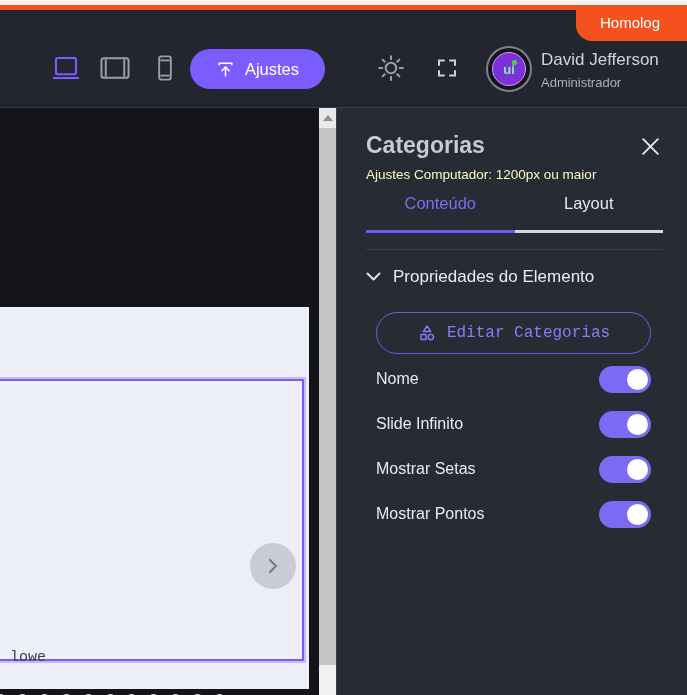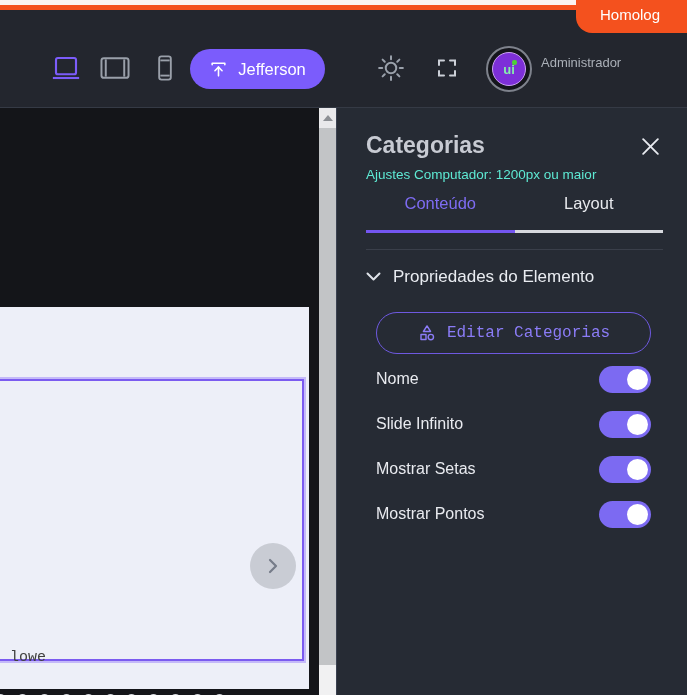--- a/index.html
+++ b/index.html
@@ -2,21 +2,21 @@
 <html><head>
 <meta charset="utf-8">
 <style>
   * { margin:0; padding:0; box-sizing:border-box; }
   html,body { width:687px; height:695px; overflow:hidden; }
   body { position:relative; background:#16181d; font-family:"Liberation Sans", sans-serif; }
 
   
   .top-white { position:absolute; left:0; top:0; width:687px; height:5px; background:#fbf4f2; z-index:6; }
   .top-orange { position:absolute; left:0; top:5px; width:687px; height:5px; background:#f4511e; z-index:6; }
-  .env-badge { position:absolute; right:0; top:0; height:33px; z-index:7; background:#f4511e;
+  .env-badge { position:absolute; right:0; top:8px; height:33px; z-index:7; background:#f4511e;
     border-radius:0 0 0 16px; padding:6px 27px 0 24px; color:#fff; font-size:15px; }
 
   
   .topbar { position:absolute; left:0; top:10px; width:687px; height:98px; background:#23262e;
     border-bottom:1px solid #353a45; z-index:5; }
   .icon-btn { position:absolute; width:34px; height:34px; top:41px; display:flex; align-items:center;
     justify-content:center; color:#9aa0aa; cursor:pointer; }
   .icon-btn.active { color:#7c5cfa; }
   .dev-desktop { left:49px; } .dev-tablet { left:98px; } .dev-mobile { left:148px; }
   .publish-btn { position:absolute; left:190px; top:39px; width:135px; height:40px; border-radius:20px;
@@ -51,21 +51,21 @@
   .scroll-up .tri { width:0; height:0; border-left:5px solid transparent; border-right:5px solid transparent;
     border-bottom:6px solid #8c8f94; }
   .scroll-thumb { position:absolute; left:0; top:20px; width:17px; height:537px; background:#c2c4c6; cursor:pointer; }
 
   
   .panel { position:absolute; left:336px; top:108px; right:0; bottom:0; background:#262b34;
     border-left:1px solid #3a4150; padding:24px 24px 0 29px; }
   .panel-head { display:flex; align-items:flex-start; justify-content:space-between; }
   .panel-title { font-size:23px; font-weight:bold; color:#c8cbd3; }
   .close-btn { background:none; border:none; cursor:pointer; padding:2px; margin-top:2px; }
-  .panel-sub { font-size:13.5px; color:#5eead4; margin-top:8px; }
+  .panel-sub { font-size:13.5px; color:#fef9c3; margin-top:8px; }
   .tabs { display:flex; margin-top:12px; }
   .tab { flex:1; text-align:center; font-size:16.5px; padding-bottom:17px; cursor:pointer;
     color:#e8eaee; border-bottom:3px solid #d7d9de; }
   .tab.active { color:#7e6cf3; border-bottom-color:#7456f1; }
   .divider { height:1px; background:#3a3f4a; margin-top:16px; }
   .section-head { display:flex; align-items:center; gap:12px; margin-top:17px; color:#e9ecf1;
     font-size:17px; cursor:pointer; }
   .edit-btn { display:flex; align-items:center; justify-content:center; gap:10px;
     margin:25px 12px 0 10px; height:42px; width:calc(100% - 22px); border-radius:21px;
     background:transparent; border:1px solid #6e59e0; color:#8b7cf7; font-size:16px;
@@ -114,21 +114,21 @@
   </div>
 
   <button class="publish-btn">
     <span>
       <svg width="19" height="19" viewBox="0 0 24 24" fill="none" stroke="#fff" stroke-width="2" stroke-linecap="round" stroke-linejoin="round">
         <path d="M4 4 v2 M4 4 h16 M20 4 v2"></path>
           <path d="M12 20 V9"></path>
           <path d="M7.5 13.5 12 9 16.5 13.5"></path>
       </svg>
       </span>
-    <span>Jefferson</span>
+    <span>Ajustes</span>
   </button>
 
   <div class="icon-btn tb-sun">
     <span>
       <svg width="30" height="30" viewBox="0 0 24 24" fill="none" stroke="#9aa1ab" stroke-width="1.6" stroke-linecap="round">
         <circle cx="12" cy="12" r="4.2"></circle>
         <line x1="12" y1="2.5" x2="12" y2="5"></line>
           <line x1="12" y1="19" x2="12" y2="21.5"></line>
         <line x1="2.5" y1="12" x2="5" y2="12"></line>
           <line x1="19" y1="12" x2="21.5" y2="12"></line>
@@ -147,20 +147,21 @@
           <path d="M20 15 V19.5 H15"></path>
           <path d="M9 19.5 H4 V15"></path>
       </svg>
       </span>
   </div>
 
   <div class="avatar">
     <div class="avatar-inner">ui</div>
   </div>
   <div class="user-info">
+    <div class="user-name">David Jefferson</div>
     <div class="user-role">Administrador</div>
   </div>
 </div>
 
 <div class="stage">
   <div class="page">
     <div class="selection">
       <div class="slide-arrow">
         <span>
           <svg width="14" height="16" viewBox="0 0 14 16" fill="none" stroke="#767c89" stroke-width="2.2" stroke-linecap="round" stroke-linejoin="round">

